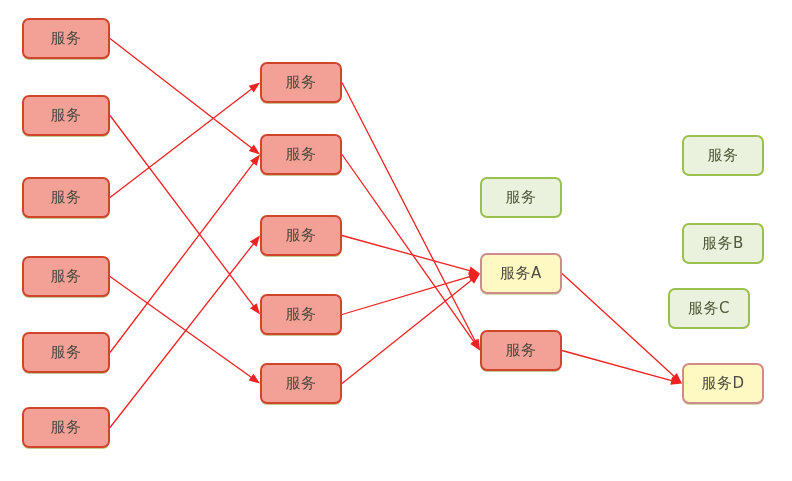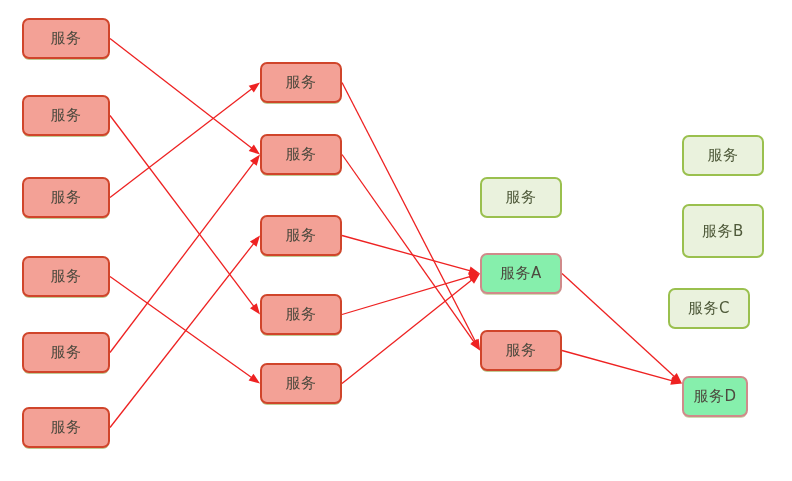--- a/index.html
+++ b/index.html
@@ -25,21 +25,21 @@
   }
   
   .node.salmon{
     background:#f3a196;
     border:2.5px solid #d0452b;
     color:#4d4a3f;
     box-shadow:0 2px 0 -1px rgba(140,160,60,.55);
   }
   
   .node.pink{
-    background:#86efac;
+    background:#fef9c3;
     border:2.5px solid #d08a8a;
     color:#4d4a3f;
     box-shadow:0 2px 0 -1px rgba(140,160,60,.4);
   }
   
   .node.green{
     background:#eaf0dd;
     border:2.5px solid #93c martins;
     color:#4d4a3f;
   }
@@ -127,23 +127,23 @@
       </div>
       <div class="node pink" style="left: 480px; top: 253px; width: 82px; height: 41px;">
         <span>服务A</span>
       </div>
       <div class="node salmon" style="left: 480px; top: 330px; width: 82px; height: 41px;">
         <span>服务</span>
       </div>
       <div class="node green" style="left: 682px; top: 135px; width: 82px; height: 41px;">
         <span>服务</span>
       </div>
-      <div class="node green" style="left: 682px; top: 204px; width: 82px; height: 54px;">
+      <div class="node green" style="left: 682px; top: 223px; width: 82px; height: 41px;">
         <span>服务B</span>
       </div>
       <div class="node green" style="left: 668px; top: 288px; width: 82px; height: 41px;">
         <span>服务C</span>
       </div>
-      <div class="node pink" style="left: 682px; top: 376px; width: 66px; height: 41px;">
+      <div class="node pink" style="left: 682px; top: 363px; width: 82px; height: 41px;">
         <span>服务D</span>
       </div>
     </div>
 </div>
 
 </body></html>

